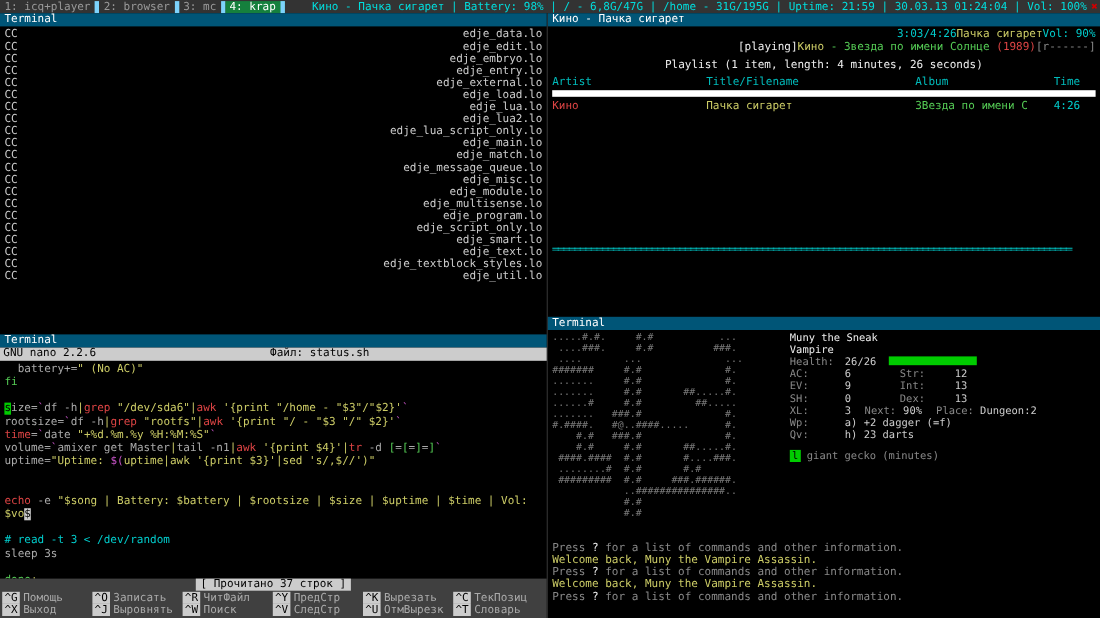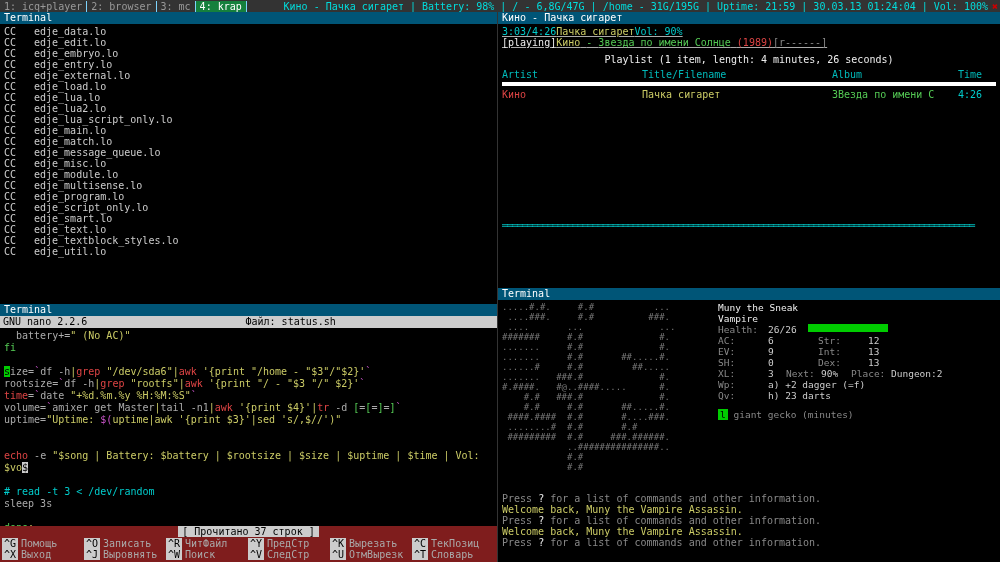--- a/index.html
+++ b/index.html
@@ -14,52 +14,52 @@
 }
 .topbar {
   height: 12px;
   background: #333;
   display: flex;
   align-items: center;
   font-size: 10px;
   white-space: nowrap;
 }
 .topbar .tabs { display: flex; }
-.topbar .tab { padding: 0 4px; color: #999; border-right: 1px solid #7dd3fc;}
+.topbar .tab { padding: 0 4px; color: #999; border-right: 4px solid #7dd3fc;}
 .topbar .tab.active { background: #15803d; color: #fff; }
 .topbar .status { margin-left: auto; color: #0dd; padding-right: 2px; text-align: center;}
 .topbar .close { color: #c00; padding: 0 2px; }
 .grid {
   display: grid;
   grid-template-columns: 498px 502px;
   grid-template-rows: 550px;
 }
 .left { display: flex; flex-direction: column; border-right: 1px solid #333;}
 .right { display: flex; flex-direction: column; }
 .termtitle {
   background: #005577; color: #fff; font-size: 10px; padding: 0 4px; height: 12px;
 }
 .compile { flex: 0 0 auto; padding: 2px 4px; color: #ccc; line-height: 11px; height: 280px; overflow: hidden;}
-.compile .row { display: flex; }
+.compile .row { display: flex; justify-content: space-between; }
 .compile .cc { width: 30px; }
 .nanohdr { background: #ccc; color: #000; display: flex; padding: 0 3px; height: 12px; }
 .nanohdr .file { margin: 0 auto; }
 .editor { padding: 2px 4px; line-height: 12px; flex: 1; overflow: hidden; }
 .c-red { color: #d44; } .c-grn { color: #5c5; } .c-yel { color: #cc6; }
 .c-cyan { color: #0cc; } .c-mag { color: #c5c; } .c-wht { color: #eee; } .c-dim { color: #888; }
-.nanofoot { background: #7f1d1d; padding: 0 2px 2px; }
+.nanofoot { background: #404040; padding: 0 2px 2px; }
 .nanostatus { text-align: center; margin-bottom: 1px;}
 .nanostatus span { background: #ccc; color: #000; padding: 0 4px; }
 .nanokeys { display: flex; flex-wrap: wrap; }
 .nk { width: 82px; display: flex; }
 .nk .k { background: #ccc; color: #000; padding: 0 2px; margin-right: 3px; }
 .player { padding: 2px 4px; line-height: 11px; height: 264px; }
-.player .hdr { display: flex; justify-content: flex-start; text-decoration: underline; }
+.player .hdr { display: flex; justify-content: flex-end; }
 .pl-table { margin-top: 4px; }
-.pl-head { display: flex; color: #0bb; border-bottom: 4px solid #ffffff; padding-bottom: 2px;}
+.pl-head { display: flex; color: #0bb; border-bottom: 6px solid #ffffff; padding-bottom: 2px;}
 .pl-row { display: flex; margin-top: 3px; }
 .pl-artist { width: 140px; } .pl-title { width: 190px; } .pl-album { width: 110px; } .pl-time { width: 40px; text-align: right;}
 .divider { color: #0bb; letter-spacing: -1px; margin-top: 120px; overflow: hidden; white-space: nowrap;}
 .game { padding: 2px 4px; line-height: 11px; flex: 1; display: flex; overflow: hidden; flex-direction: column;}
 .gametop { display: flex; }
 .map { width: 210px; color: #777; white-space: pre; font-size: 9px; line-height: 10px;}
 .stats { flex: 1; padding-left: 6px; font-size: 9.5px; line-height: 11px;}
 .stats .row { display: flex; }
 .stats .lbl { width: 50px; color: #888;} .stats .val { color: #ccc; }
 .bar { display: inline-block; height: 8px; }

